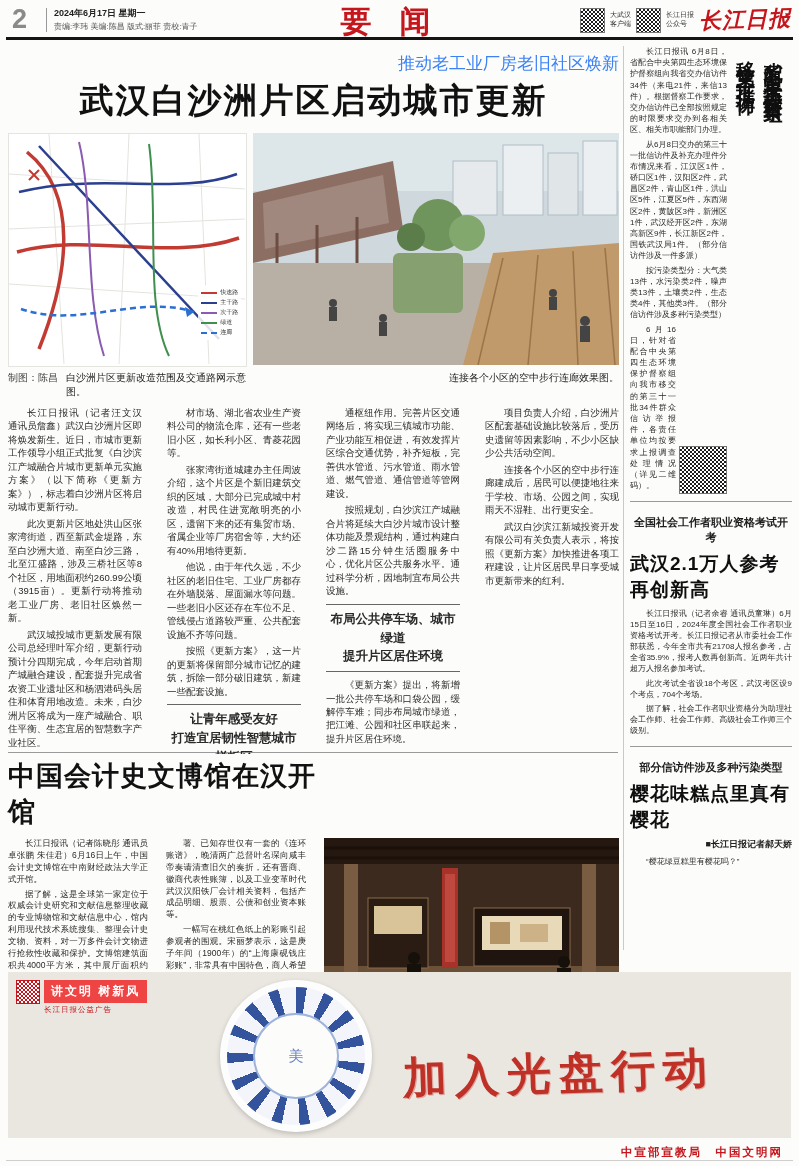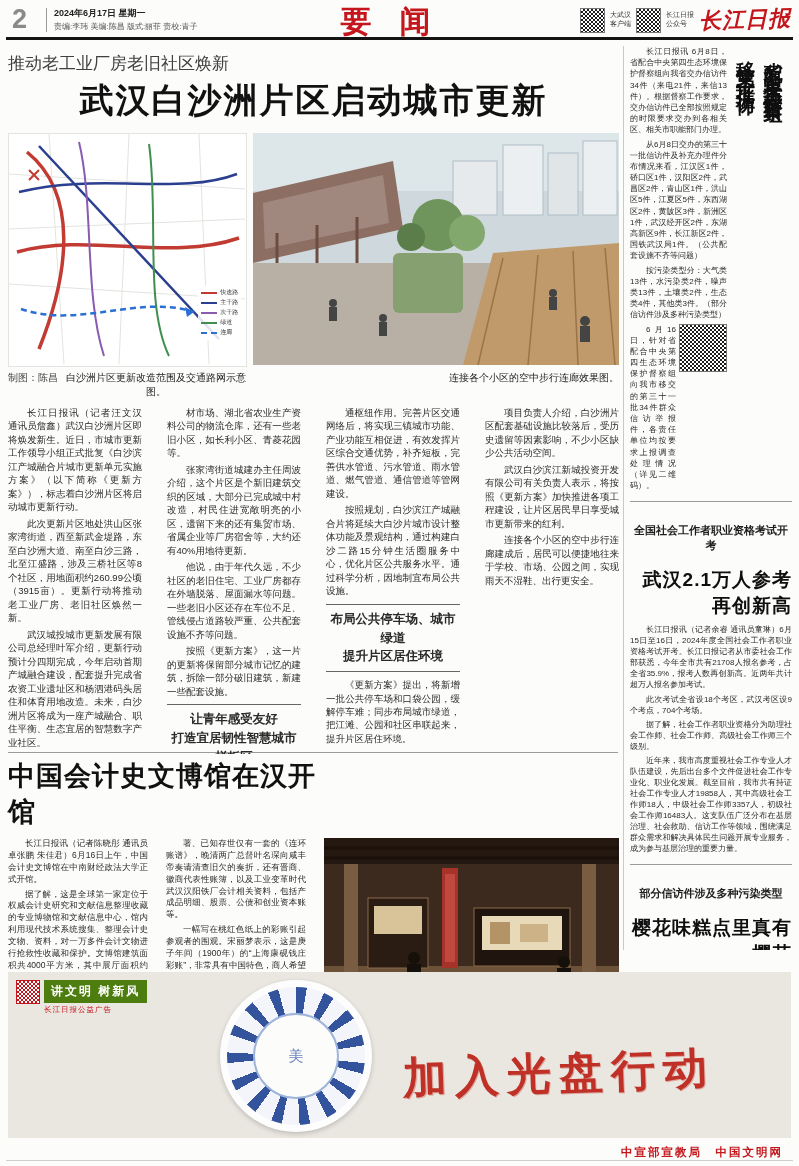--- a/index.html
+++ b/index.html
@@ -19,68 +19,68 @@
   .qr.sm{width:23px;height:23px;}
   .qr.red{background:repeating-conic-gradient(#c4161c 0 25%,#fff 0 50%) 0 0/4px 4px;border:1px solid #c4161c;}
   .qr-label{font-size:7px;line-height:1.25;color:#333;white-space:pre-line;}
   .masthead{font-family:"Liberation Serif",serif;font-weight:900;color:#c4161c;font-size:22px;
        font-style:italic;letter-spacing:1px;transform:rotate(-2deg);}
   .hdr-rule{position:absolute;left:6px;right:6px;top:37px;border-top:3px solid #141414;}
   .vdiv{position:absolute;left:623px;top:46px;height:904px;border-left:1px solid #c9c9c9;}
   .mdiv{position:absolute;left:8px;top:752px;width:610px;border-top:1px solid #9a9a9a;}
   
   .main{position:absolute;left:8px;top:46px;width:611px;}
-  .kicker{text-align:left;font-size:17px;color:#404040;margin-top:6px;}
+  .kicker{text-align:right;font-size:17px;color:#3b82f6;margin-top:6px;}
   .headline{text-align:center;font-size:34px;font-weight:900;color:#111;letter-spacing:2px;margin:3px 0 9px;}
   .img-row{display:flex;gap:6px;}
   .map-box{position:relative;width:238px;height:232px;background:#fff;border:1px solid #e4e4e0;}
   .legend{position:absolute;right:5px;bottom:26px;background:rgba(255,255,255,.85);padding:2px 3px;}
   .legend-row{display:flex;align-items:center;gap:3px;margin:1px 0;}
   .sw{width:16px;height:0;border-top:2px solid;}
   .sw1{border-color:#c23b33;} .sw2{border-color:#2a3f8f;} .sw3{border-color:#8a5bb0;}
   .sw4{border-color:#3f8f4f;} .sw5{border-color:#2a6fd1;border-top-style:dashed;}
   .legend-row span{font-size:6px;color:#333;}
   .photo-box{width:367px;height:232px;overflow:hidden;}
   .cap-row{display:flex;margin-top:4px;font-size:10px;color:#222;}
   .map-credit{width:58px;color:#444;}
-  .cap-left{width:180px;text-align:center;}
+  .cap-left{width:180px;text-align:left;}
   .cap-right{flex:1;text-align:right;}
   .body-cols{display:flex;gap:25px;margin-top:7px;height:348px;overflow:hidden;}
   .bcol{flex:1;font-size:9.5px;line-height:1.42;color:#2a2a2a;overflow:hidden;}
   .subhead{font-size:12.5px;font-weight:900;text-align:center;white-space:pre-line;line-height:1.5;
        border-top:1px solid #666;border-bottom:1px solid #666;padding:5px 0;margin:6px 0;}
   
   .right-col{position:absolute;left:630px;top:46px;width:162px;height:904px;overflow:hidden;
        display:flex;flex-direction:column;}
   .hdivider{border-top:1px solid #9a9a9a;margin:7px 0;}
   .env{display:flex;gap:5px;}
   .env-text{width:97px;font-size:8px;line-height:1.4;color:#2a2a2a;}
-  .env-bottom{display:flex;gap:3px;}
+  .env-bottom{display:flex;gap:3px;align-items:flex-end;}
   .env-bottom p{flex:1;}
   .env-qr{width:46px;height:46px;flex:none;}
   .v-head{writing-mode:vertical-rl;height:282px;font-size:19px;font-weight:900;color:#0f0f0f;
        letter-spacing:4px;line-height:1.45;}
-  .r-kicker{font-size:11px;font-weight:bold;text-align:center;color:#1d1d1d;margin:14px 0;}
-  .r-headline{font-size:19px;font-weight:900;text-align:right;color:#0f0f0f;letter-spacing:1px;margin:1px 0 5px;}
+  .r-kicker{font-size:11px;font-weight:bold;text-align:center;color:#1d1d1d;margin:6px 0;}
+  .r-headline{font-size:19px;font-weight:900;text-align:left;color:#0f0f0f;letter-spacing:1px;margin:1px 0 5px;}
   .r-byline{font-size:9px;font-weight:bold;text-align:right;margin:2px 0 5px;}
   .r-text{font-size:8px;line-height:1.38;color:#2a2a2a;}
   .sakura{flex:1;overflow:hidden;}
   
   .museum{position:absolute;left:8px;top:756px;width:611px;}
   .m-headline{width:315px;font-size:27px;font-weight:900;color:#111;letter-spacing:1px;margin:2px 0 8px;}
   .m-row{display:flex;gap:18px;}
   .m-col{width:149px;height:172px;overflow:hidden;font-size:8.5px;line-height:1.4;color:#2a2a2a;}
   .m-photo-wrap{width:295px;}
   .m-photo{width:295px;height:168px;overflow:hidden;}
   .m-cap{font-size:9.5px;color:#222;margin-top:4px;text-align:left;}
   
   .banner{position:absolute;left:8px;top:972px;width:783px;height:166px;background:#eae6e0;}
   .badge{position:absolute;left:8px;top:8px;display:flex;gap:4px;align-items:flex-start;}
   .badge .qr{width:22px;height:22px;}
-  .badge-title{background:#4d7c0f;color:#fff;font-weight:900;font-size:12px;padding:3px 7px;letter-spacing:2px;}
+  .badge-title{background:#ef4444;color:#fff;font-weight:900;font-size:12px;padding:3px 7px;letter-spacing:2px;}
   .badge-sub{color:#c4161c;font-size:7.5px;margin-top:2px;letter-spacing:1px;}
   .plate{position:absolute;left:212px;top:8px;width:152px;height:152px;border-radius:50%;
        background:#fdfdfd;box-shadow:0 2px 5px rgba(0,0,0,.18);}
   .plate-ring{position:absolute;inset:7px;border-radius:50%;
        background:repeating-conic-gradient(#33539c 0 9deg,#f3f5fb 9deg 24deg);}
   .plate-inner{position:absolute;inset:33px;border-radius:50%;background:#fcfcfa;border:2px solid #9db3d9;
        display:flex;align-items:center;justify-content:center;}
   .plate-mark{color:#6d86c0;font-size:15px;font-family:"Liberation Serif",serif;}
   .slogan{position:absolute;left:395px;top:72px;font-family:"DejaVu Serif",serif;font-weight:900;
        font-size:44px;color:#bf3026;letter-spacing:8px;transform:rotate(-2deg);
@@ -233,33 +233,33 @@
         </div>
       <div class="subhead">布局公共停车场、城市绿道
 提升片区居住环境</div>
       <div>
           <p class="para">《更新方案》提出，将新增一批公共停车场和口袋公园，缓解停车难；同步布局城市绿道，把江滩、公园和社区串联起来，提升片区居住环境。</p>
         </div>
     </div>
     <div class="bcol">
       <div>
           <p class="para">项目负责人介绍，白沙洲片区配套基础设施比较落后，受历史遗留等因素影响，不少小区缺少公共活动空间。</p>
+          <p class="para">连接各个小区的空中步行连廊建成后，居民可以便捷地往来于学校、市场、公园之间，实现雨天不湿鞋、出行更安全。</p>
           <p class="para">武汉白沙滨江新城投资开发有限公司有关负责人表示，将按照《更新方案》加快推进各项工程建设，让片区居民早日享受城市更新带来的红利。</p>
-          <p class="para">连接各个小区的空中步行连廊建成后，居民可以便捷地往来于学校、市场、公园之间，实现雨天不湿鞋、出行更安全。</p>
         </div>
     </div>
   </div>
 </div>
 
 <div class="right-col">
   <div class="env">
     <div class="env-text">
       <div>
           <p class="para">长江日报讯 6月8日，省配合中央第四生态环境保护督察组向我省交办信访件34件（来电21件，来信13件）。根据督察工作要求，交办信访件已全部按照规定的时限要求交办到各相关区、相关市职能部门办理。</p>
-          <p class="para">从6月8日交办的第三十一批信访件及补充办理件分布情况来看，江汉区1件，硚口区1件，汉阳区2件，武昌区2件，青山区1件，洪山区5件，江夏区5件，东西湖区2件，黄陂区3件，新洲区1件，武汉经开区2件，东湖高新区9件，长江新区2件，国铁武汉局1件。（公共配套设施不齐等问题）</p>
+          <p class="para">从6月8日交办的第三十一批信访件及补充办理件分布情况来看，江汉区1件，硚口区1件，汉阳区2件，武昌区2件，青山区1件，洪山区5件，江夏区5件，东西湖区2件，黄陂区3件，新洲区1件，武汉经开区2件，东湖高新区9件，长江新区2件，国铁武汉局1件。（部分信访件涉及一件多派）</p>
           <p class="para">按污染类型分：大气类13件，水污染类2件，噪声类13件，土壤类2件，生态类4件，其他类3件。（部分信访件涉及多种污染类型）</p>
         </div>
       <div class="env-bottom">
         <div>
             <p class="para">6月16日，针对省配合中央第四生态环境保护督察组向我市移交的第三十一批34件群众信访举报件，各责任单位均按要求上报调查处理情况（详见二维码）。</p>
           </div>
         <div class="qr env-qr"></div>
       </div>
     </div>
     <div class="v-head">
@@ -268,21 +268,20 @@
     </div>
   </div>
   <div class="hdivider"></div>
   <div>
     <div class="r-kicker">全国社会工作者职业资格考试开考</div>
     <div class="r-headline">武汉2.1万人参考再创新高</div>
     <div class="r-text">
         <p class="para">长江日报讯（记者余睿 通讯员童琳）6月15日至16日，2024年度全国社会工作者职业资格考试开考。长江日报记者从市委社会工作部获悉，今年全市共有21708人报名参考，占全省35.9%，报考人数再创新高。近两年共计超万人报名参加考试。</p>
         <p class="para">此次考试全省设18个考区，武汉考区设9个考点，704个考场。</p>
         <p class="para">据了解，社会工作者职业资格分为助理社会工作师、社会工作师、高级社会工作师三个级别。</p>
-        <p class="para">近年来，我市高度重视社会工作专业人才队伍建设，先后出台多个文件促进社会工作专业化、职业化发展。截至目前，我市共有持证社会工作专业人才19858人，其中高级社会工作师18人，中级社会工作师3357人，初级社会工作师16483人。这支队伍广泛分布在基层治理、社会救助、信访工作等领域，围绕满足群众需求和解决具体民生问题开展专业服务，成为参与基层治理的重要力量。</p>
       </div>
   </div>
   <div class="hdivider"></div>
   <div class="sakura">
     <div class="r-kicker">部分信访件涉及多种污染类型</div>
     <div class="r-headline">樱花味糕点里真有樱花</div>
     <div class="r-byline">■长江日报记者郝天娇</div>
     <div class="r-text">
         <p class="para">“樱花绿豆糕里有樱花吗？”</p>
       </div>

